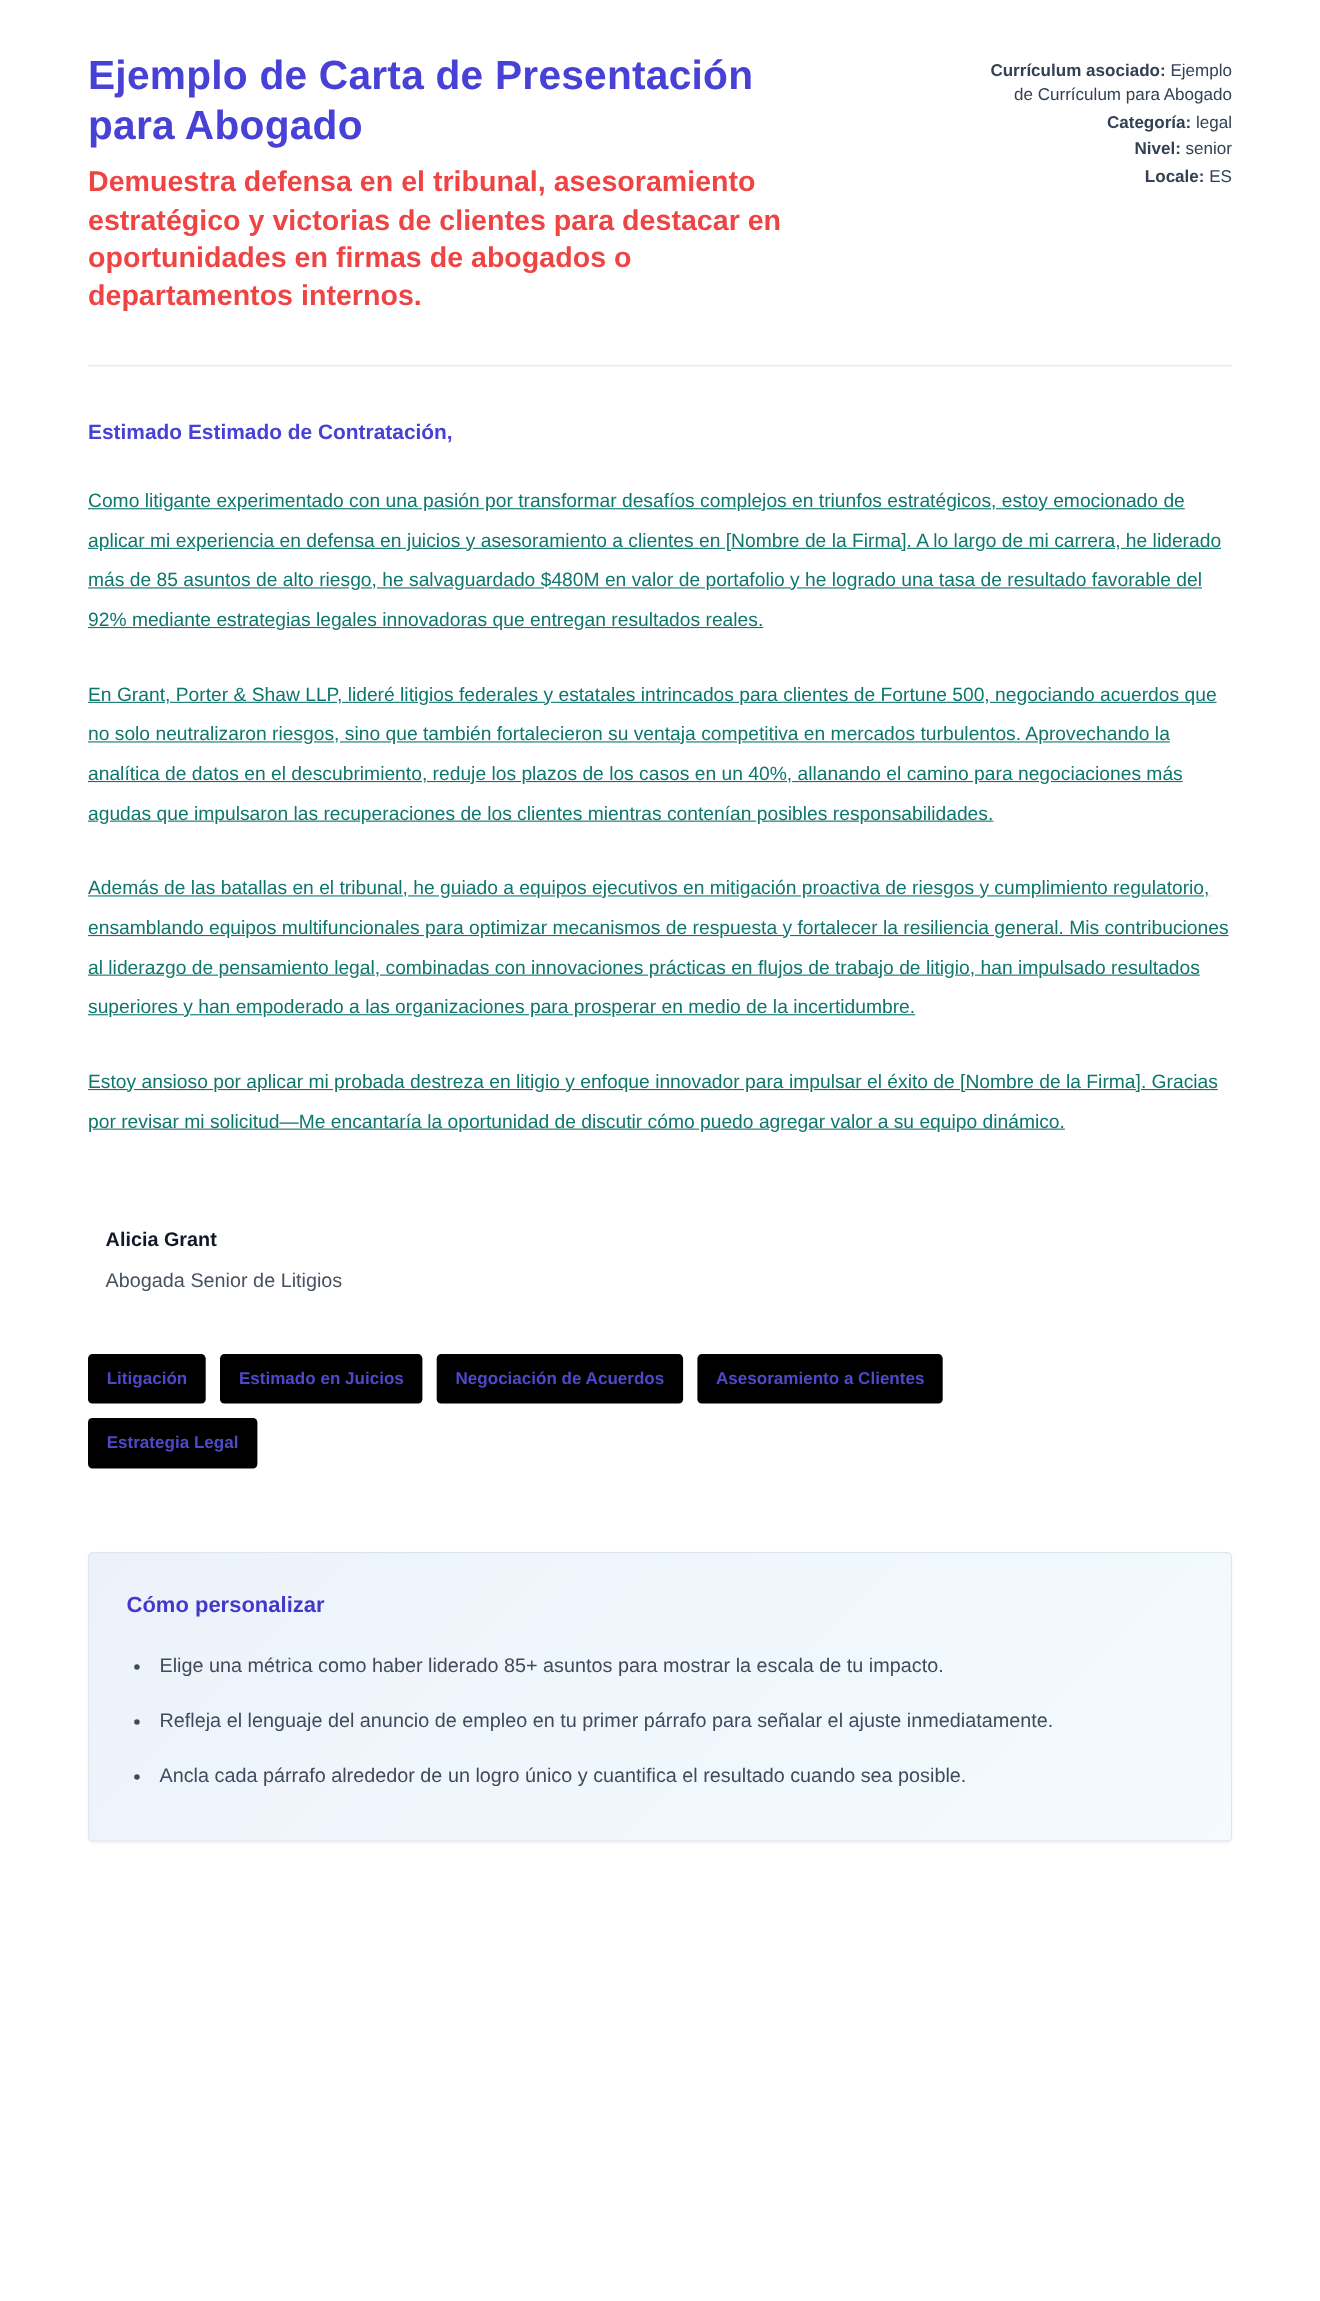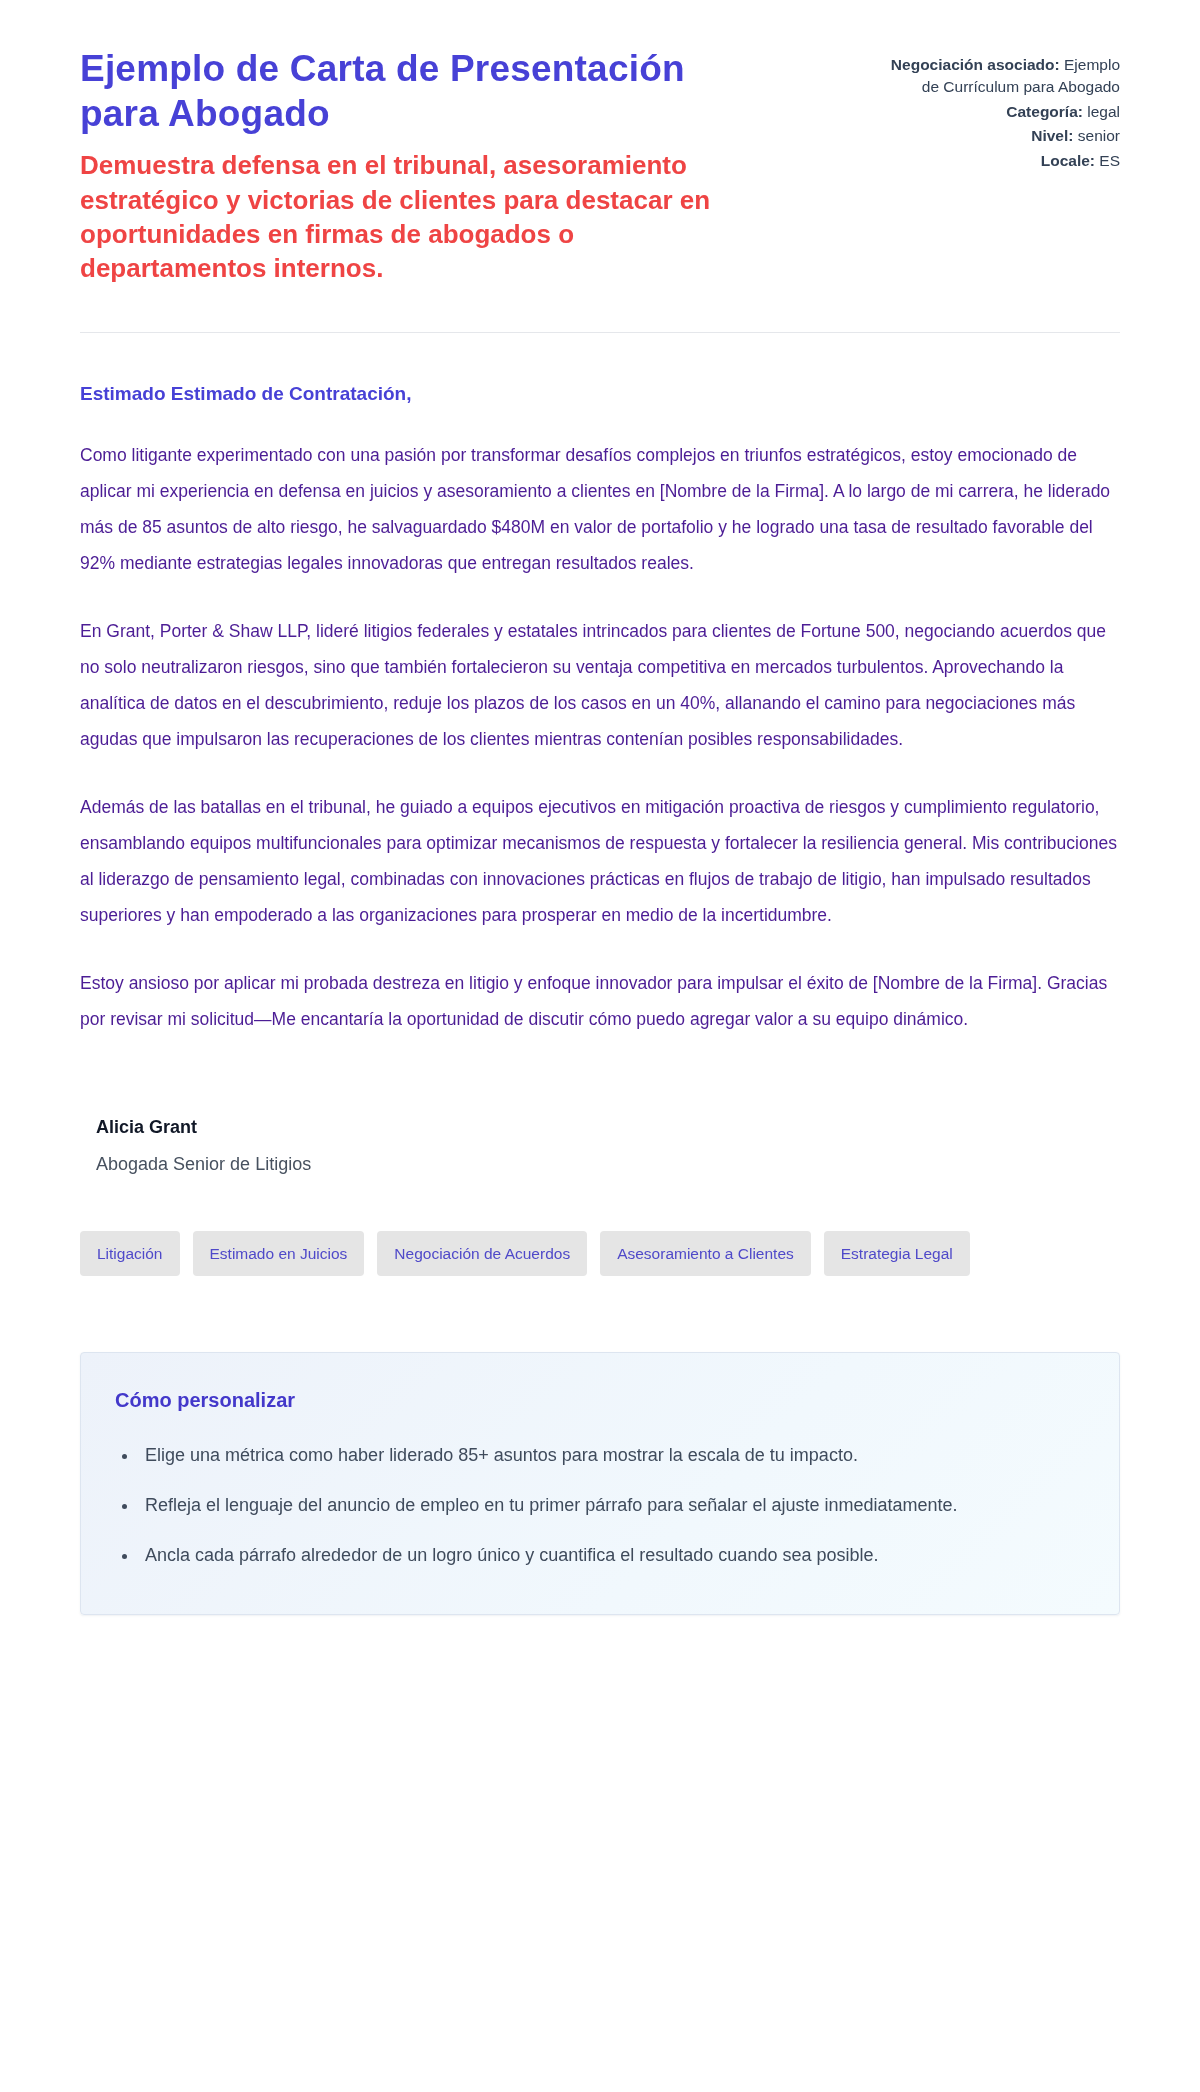--- a/index.html
+++ b/index.html
@@ -67,22 +67,23 @@
   .greeting {
     margin: 0;
     font-size: 19px;
     font-weight: 700;
     color: #4741d6;
   }
   .body-paragraph {
     margin: 32px 0 0;
     font-size: 17.5px;
     line-height: 36px;
-    color: #4c1d95;
+    color: #0f766e;
     max-width: 1040px;
+    text-decoration: underline;
   }
   .signature { margin-top: 80px; margin-left: 16px; }
   .signature-name {
     margin: 0;
     font-size: 18px;
     font-weight: 700;
     color: #111827;
   }
   .signature-title {
     margin: 16px 0 0;
@@ -91,27 +92,28 @@
   }
   
   .tags {
     margin-top: 56px;
     display: flex;
     flex-wrap: wrap;
     gap: 13px;
     max-width: 900px;
   }
   .tag-chip {
-    background: #e5e5e5;
+    background: #000000;
     color: #4f49c9;
     font-size: 15.5px;
     line-height: 1;
     padding: 15px 17px;
     border-radius: 4px;
     white-space: nowrap;
+    font-weight: bold;
   }
   
   .tips-box {
     margin-top: 76px;
     margin-bottom: 91px;
     background: linear-gradient(135deg, #edf2fa 0%, #f1f8fd 60%, #f4fbfe 100%);
     border: 1px solid #dde5f0;
     border-radius: 4px;
     padding: 36px 34px 42px 34px;
     box-sizing: border-box;
@@ -140,21 +142,21 @@
 <div class="page">
   <div class="container">
 
     <div class="header">
       <div class="header-left">
         <h1 class="page-title">Ejemplo de Carta de Presentación para Abogado</h1>
         <p class="page-subtitle">Demuestra defensa en el tribunal, asesoramiento estratégico y victorias de clientes para destacar en oportunidades en firmas de abogados o departamentos internos.</p>
       </div>
       <div class="meta">
         <div class="meta-row">
-          <span class="meta-label">Negociación asociado:</span>
+          <span class="meta-label">Currículum asociado:</span>
           <span class="meta-value">Ejemplo de Currículum para Abogado</span>
         </div>
         <div class="meta-row">
           <span class="meta-label">Categoría:</span>
           <span class="meta-value">legal</span>
         </div>
         <div class="meta-row">
           <span class="meta-label">Nivel:</span>
           <span class="meta-value">senior</span>
         </div>

